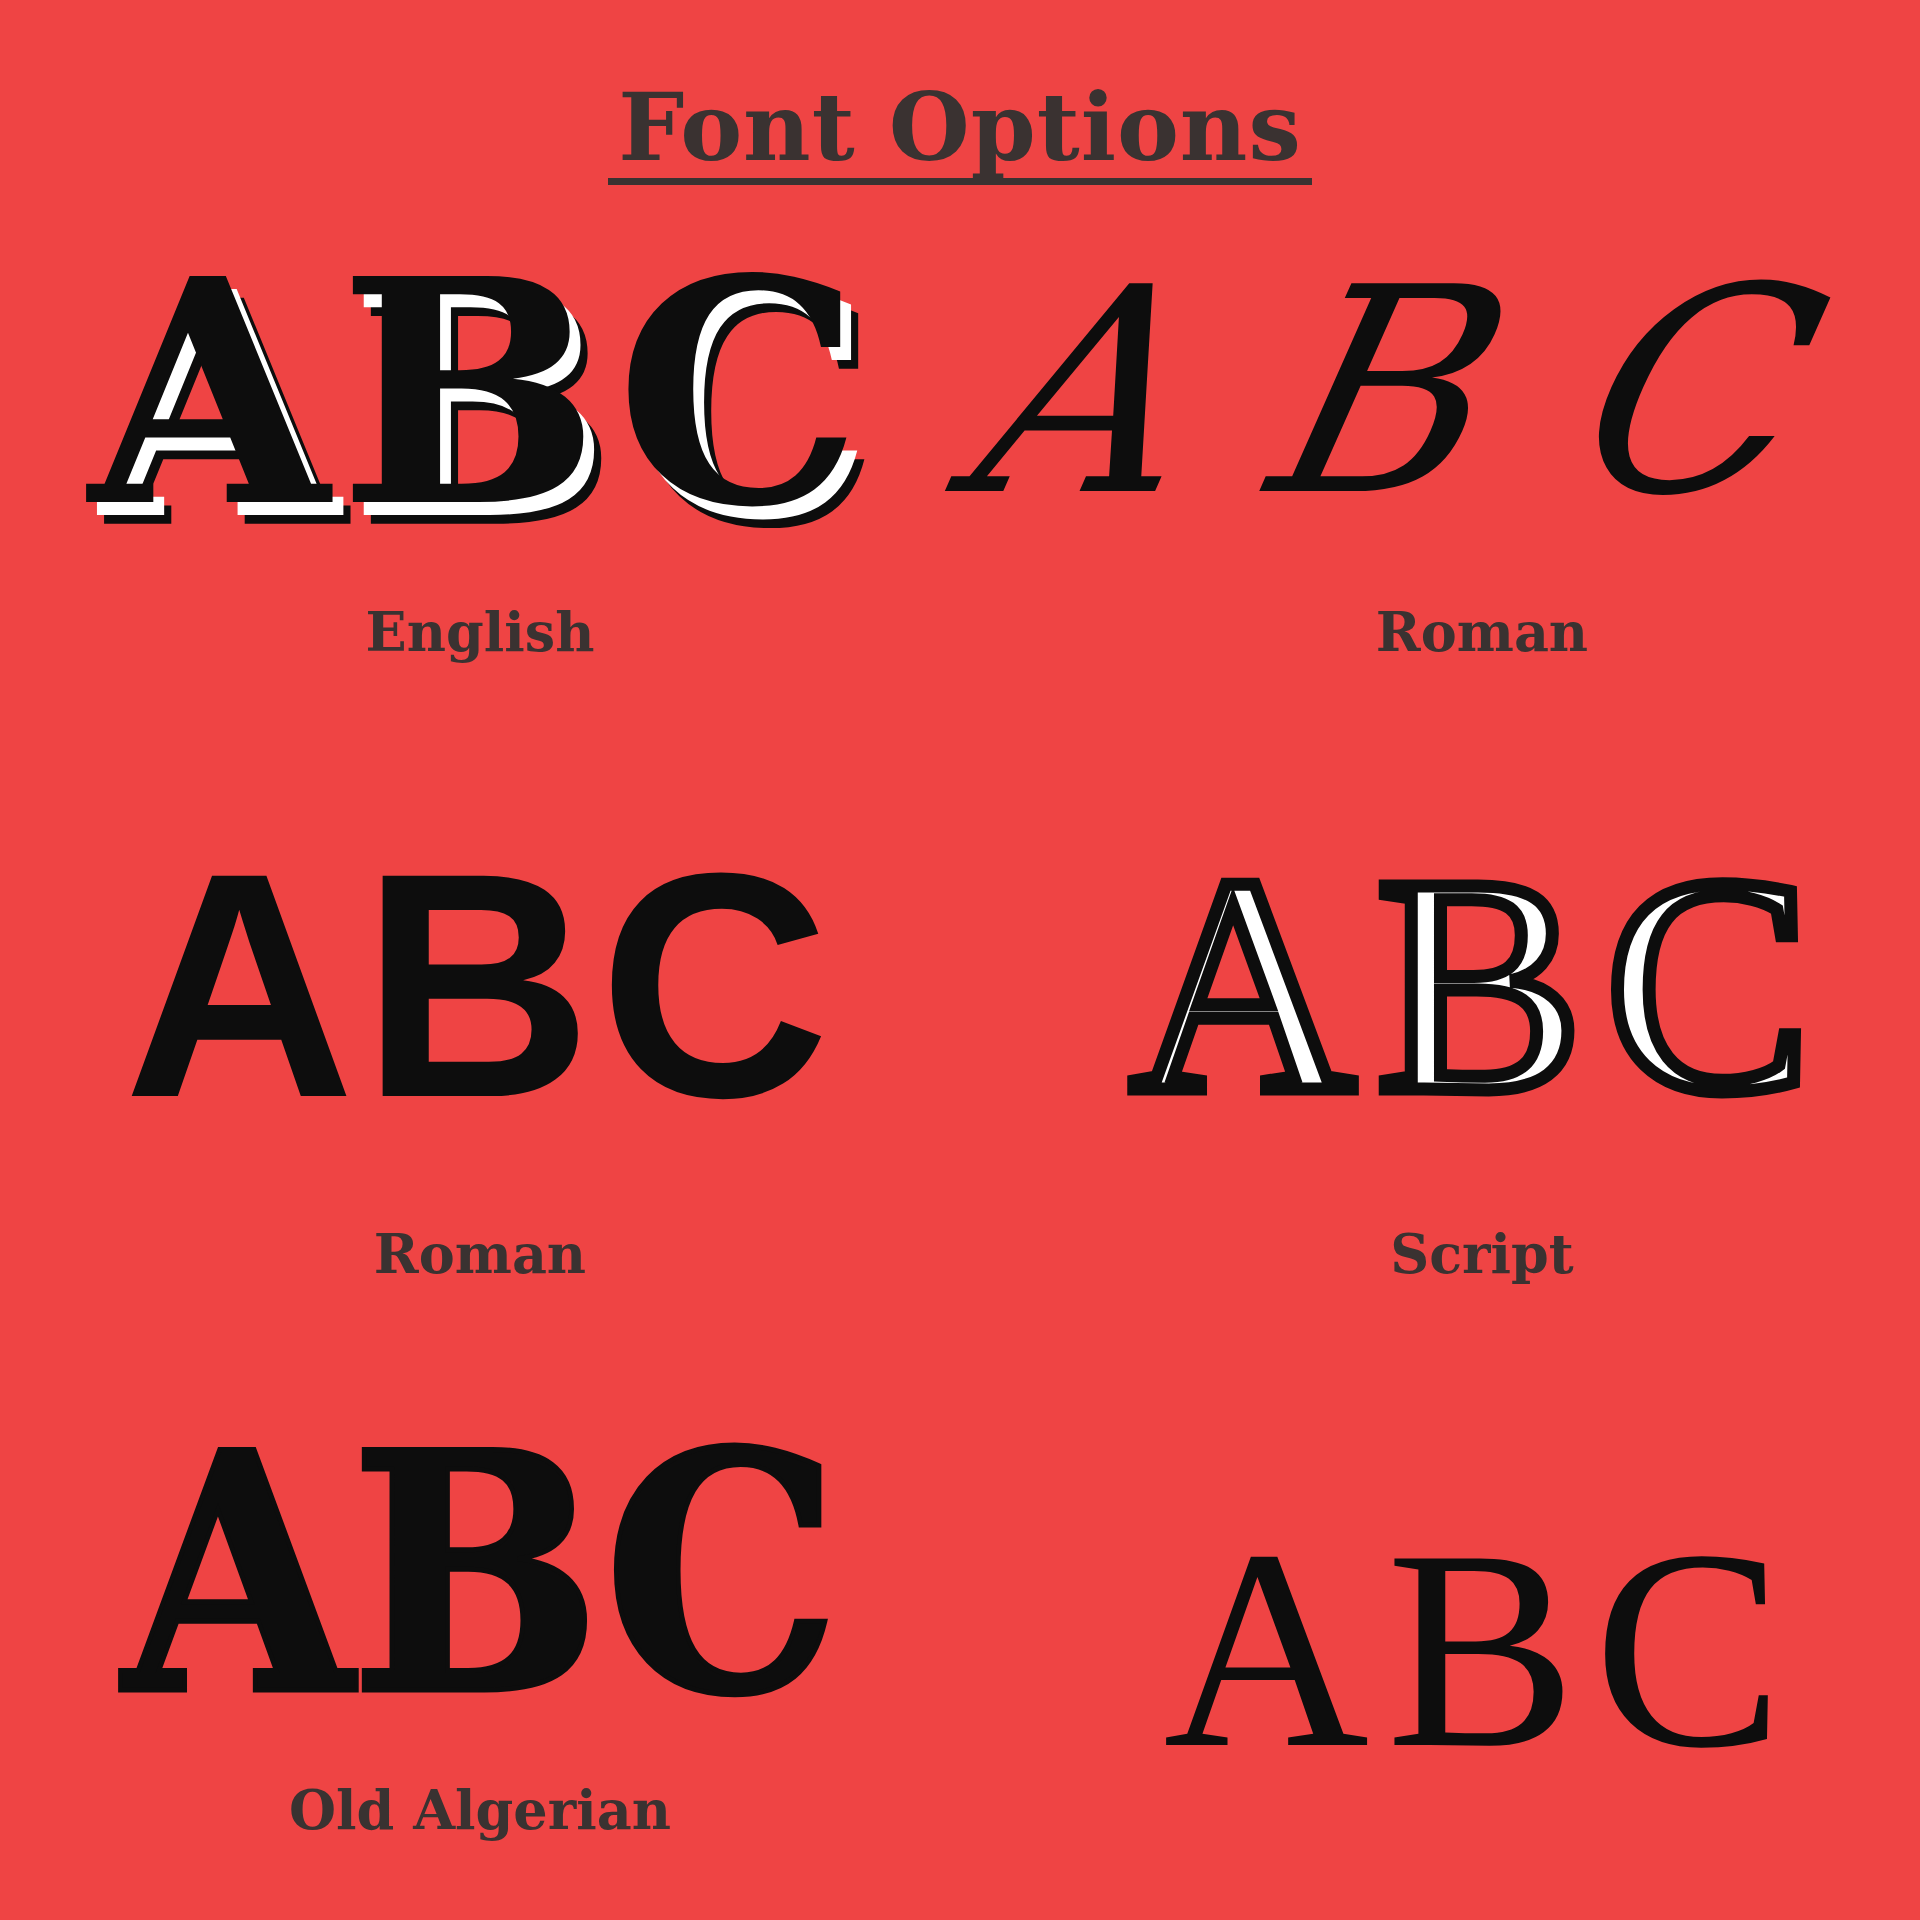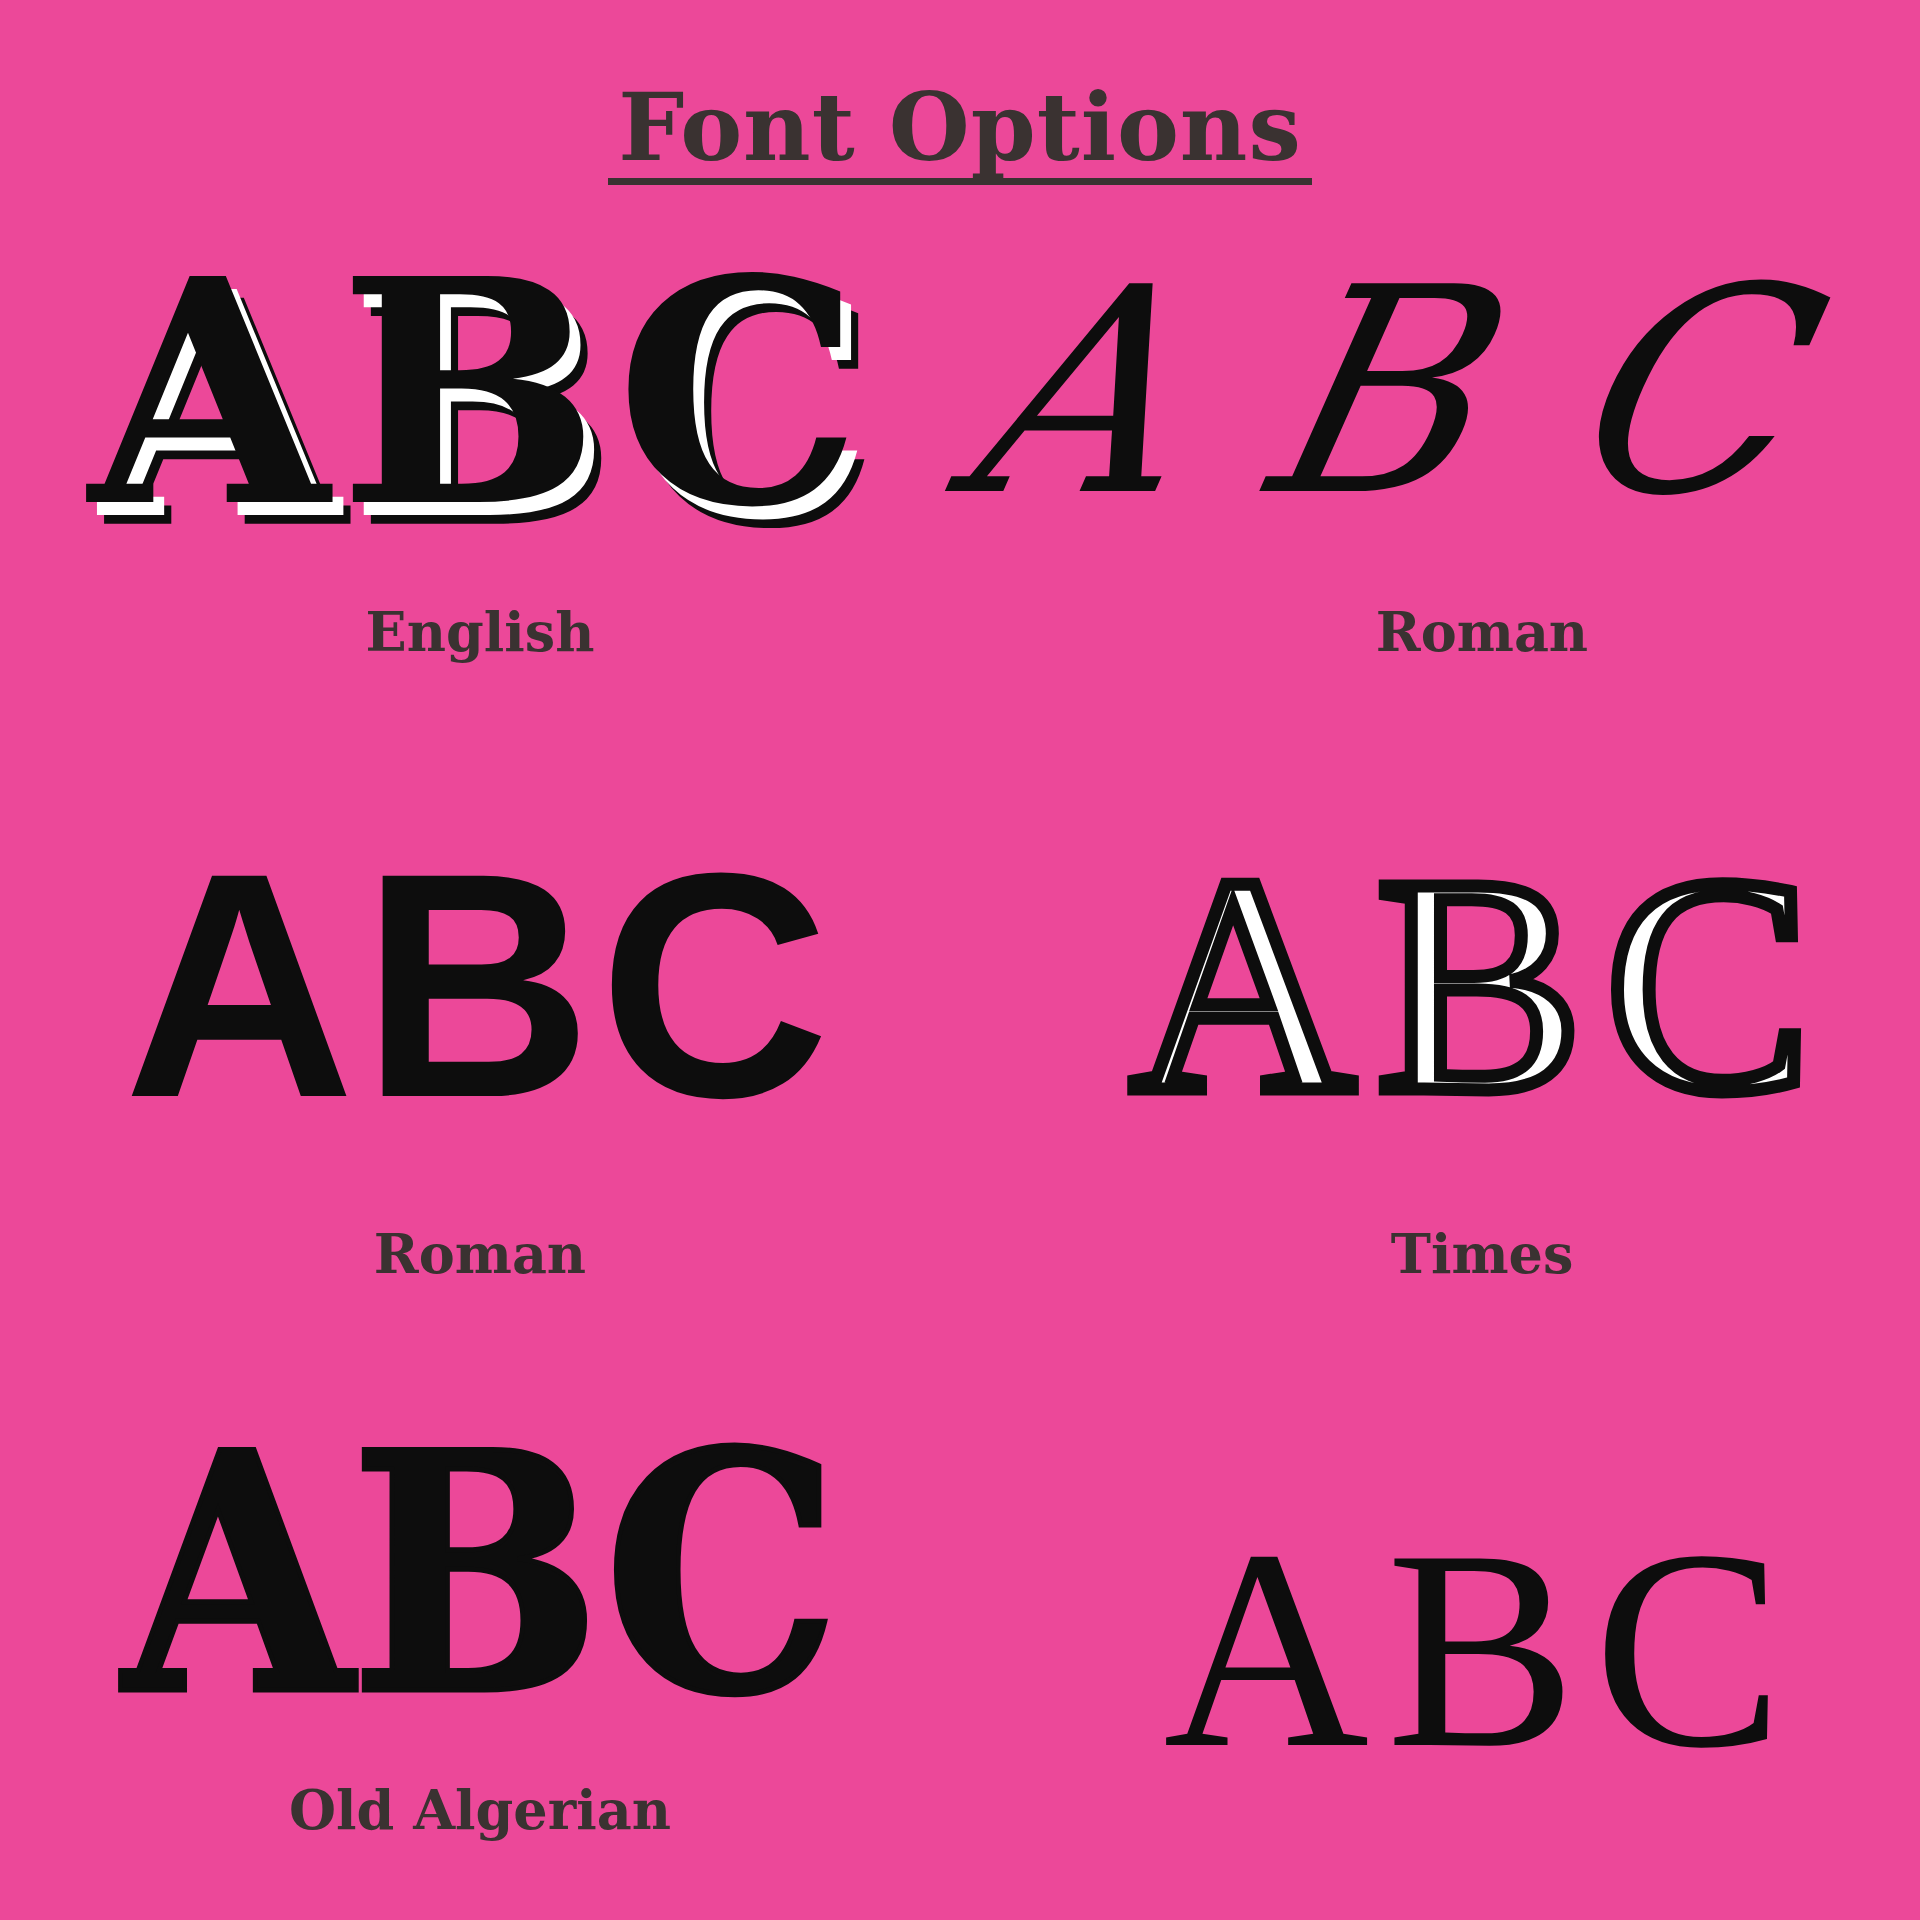--- a/index.html
+++ b/index.html
@@ -9,21 +9,21 @@
   }
   body {
     width: 1920px;
     height: 1920px;
     overflow: hidden;
     font-family: "DejaVu Serif", serif;
   }
   .page {
     width: 1920px;
     height: 1920px;
-    background: #ec4899;
+    background: #ef4444;
   }
   .title-wrap {
     height: 185px;
     display: flex;
     align-items: flex-end;
     justify-content: center;
   }
   .title {
     font-size: 93px;
     font-weight: bold;
@@ -133,21 +133,21 @@
       <div class="flabel">Roman</div>
     </div>
 
     <div class="cell row2">
       <div class="sample style-bold">ABC</div>
       <div class="flabel">Roman</div>
     </div>
 
     <div class="cell row2">
       <div class="sample style-block">ABC</div>
-      <div class="flabel">Times</div>
+      <div class="flabel">Script</div>
     </div>
 
     <div class="cell row3">
       <div class="sample style-oldenglish">ABC</div>
       <div class="flabel">Old Algerian</div>
     </div>
 
     <div class="cell row3">
       <div class="sample style-times">ABC</div>
     </div>

